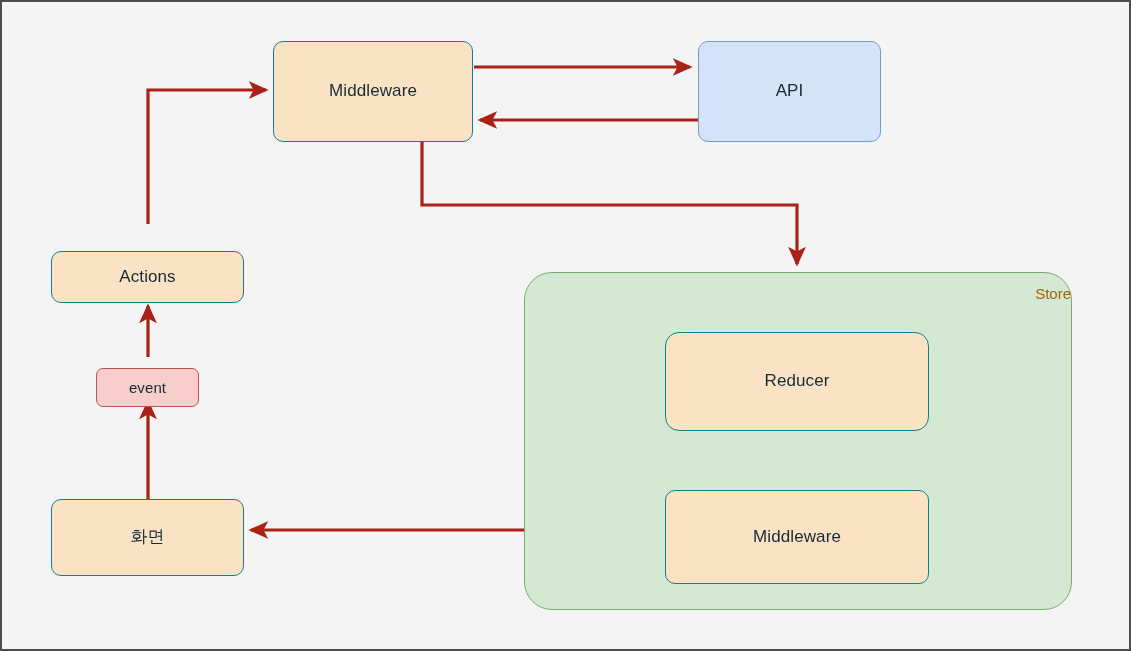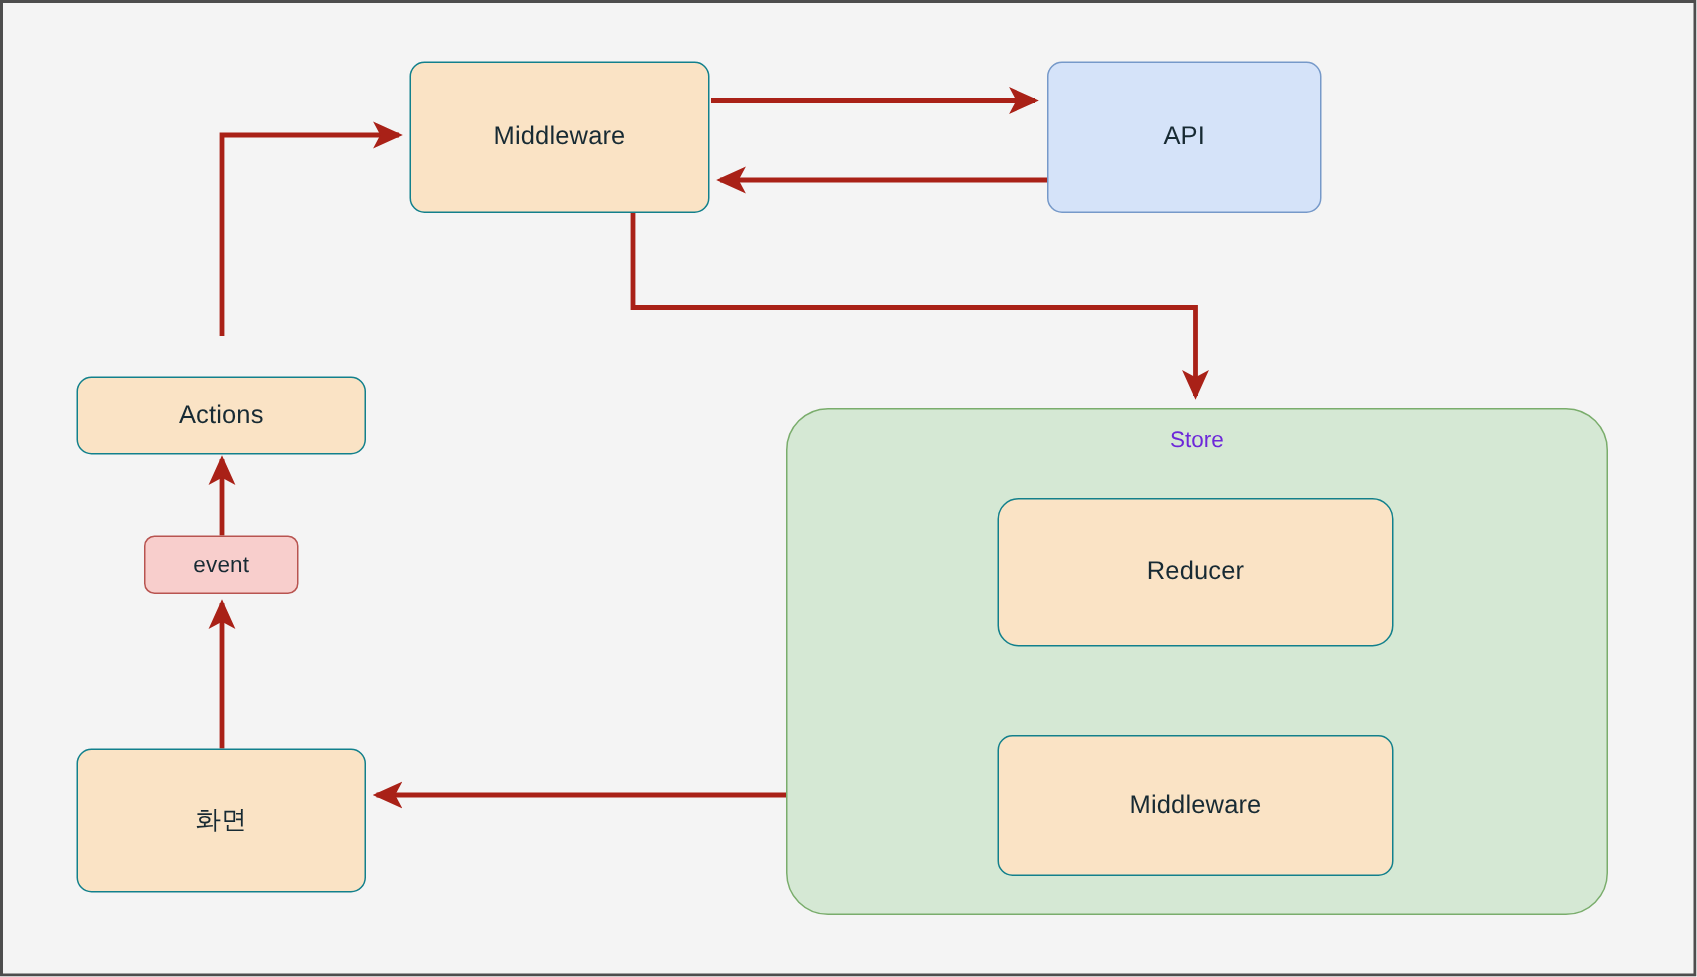--- a/index.html
+++ b/index.html
@@ -61,22 +61,22 @@
   .container-store {
     position: absolute;
     box-sizing: border-box;
     background: #d5e8d4;
     border: 1.2px solid #7aad6c;
     border-radius: 28px;
   }
   .container-label {
     position: absolute;
     width: 100%;
-    text-align: center;
-    color: #6d28d9;
+    text-align: right;
+    color: #a16207;
     font-size: 15px;
     top: 12px;
     left: 0;
   }
 </style>
 </head>
 <body>
 
 <div id="canvas">
 
@@ -113,25 +113,25 @@
   </div>
 
   <div class="node node-api" style="left:696px; top:39px; width:183px; height:101px;">
     <span>API</span>
   </div>
 
   <div class="node node-process" style="left:49px; top:222px; width:193px; height:52px;margin-top:27px;">
     <span>Actions</span>
   </div>
 
-  <div class="node node-event" style="left:94px; top:355px; width:103px; height:39px;justify-content:center;">
+  <div class="node node-event" style="left:94px; top:366px; width:103px; height:39px;justify-content:center;">
     <span>event</span>
   </div>
 
-  <div class="node node-process" style="left:49px; top:497px; width:193px; height:96px;text-align:center;">
+  <div class="node node-process" style="left:49px; top:497px; width:193px; height:77px;text-align:center;">
     <span>화면</span>
   </div>
 
   <div class="node node-process" style="left:663px; top:330px; width:264px; height:99px;border-radius:14px;">
     <span>Reducer</span>
   </div>
 
   <div class="node node-process" style="left:663px; top:488px; width:264px; height:94px;">
     <span>Middleware</span>
   </div>

